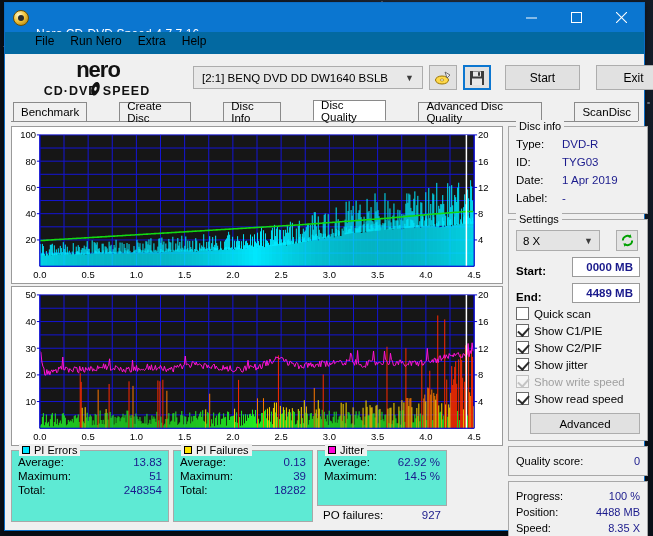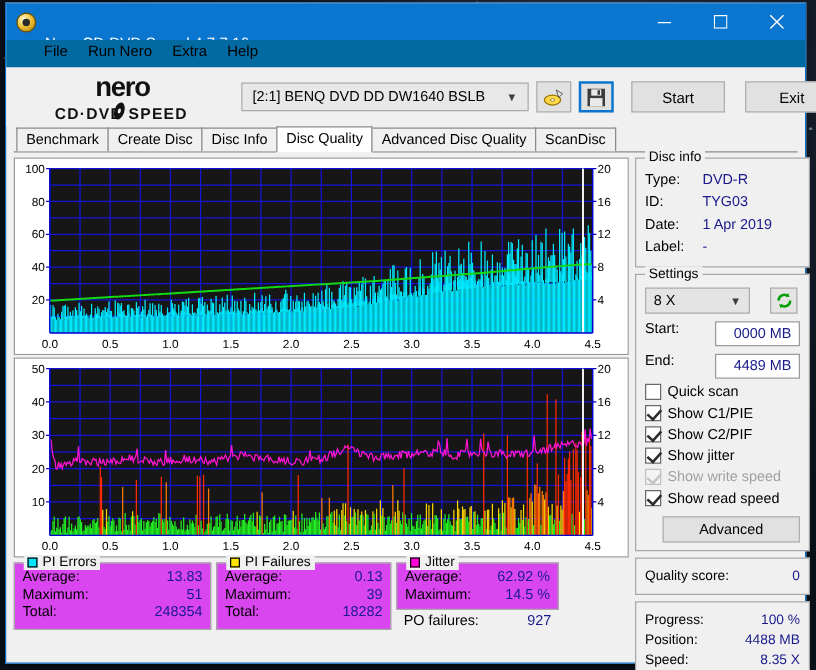--- a/index.html
+++ b/index.html
@@ -81,23 +81,24 @@
   .text-btn {
     width: 75px; height: 25px; background: #e1e1e1; border: 1px solid #adadad;
     font-size: 12px; display: flex; align-items: center; justify-content: center;
     flex: 0 0 auto;
   }
   #start-button { margin-left: 8px; text-align: right; }
   #exit-button { margin-left: 10px; }
 
   
   #tab-strip {
-    display: flex; align-items: center; height: 21px;
+    display: flex; align-items: flex-end; height: 21px;
     margin: 0 6px; border-bottom: 1px solid #8a8a8a; flex: 0 0 auto;
     padding-left: 2px;
+    gap: 33px;
   }
   .tab {
     font-size: 11.5px; height: 19px; padding: 0 7px;
     display: flex; align-items: center;
     border: 1px solid #8a8a8a; border-bottom: none;
     background: #f0f0f0; margin-right: -1px; color: #000;
   }
   .tab.active {
     background: #fff; height: 21px; position: relative; z-index: 2;
     border-bottom: 1px solid #fff; font-weight: 400;
@@ -115,22 +116,22 @@
   .chart-panel {
     background: #fff; border: 1px solid #9a9a9a; position: relative;
   }
   #chart-top { height: 158px; }
   #chart-bottom { height: 160px; margin-top: 2px; }
   .chart-svg { display: block; width: 100%; height: 100%; }
 
   
   #stats-row { display: flex; gap: 4px; margin-top: 4px; flex: 0 0 auto; }
   .groupbox {
-    border: 1px solid #a8a8a8; position: relative; background: #d946ef;
-    padding: 4px 6px 4px 6px;
+    border: 1px solid #a8a8a8; position: relative; background: #5eead4;
+    padding: 4px 6px 22px 6px;
   }
   .groupbox > .gb-title {
     position: absolute; top: -7px; left: 7px; background: #f0f0f0;
     font-size: 11px; padding: 0 3px; display: flex; align-items: center; gap: 4px;
     color: #000;
   }
   .swatch { width: 8px; height: 8px; border: 1px solid #000; display: inline-block; }
   .stat-line {
     display: flex; justify-content: space-between; font-size: 11.5px;
     line-height: 14px; color: #000;
@@ -161,21 +162,21 @@
   #speed-select {
     width: 84px; height: 21px; background: #e4e4e4; border: 1px solid #adadad;
     font-size: 11.5px; display: flex; align-items: center; padding-left: 6px;
     color: #000;
   }
   #speed-select .arrow { margin-left: auto; margin-right: 6px; font-size: 9px; color:#3c3c3c; }
   #refresh-button {
     width: 22px; height: 21px; border: 1px solid #adadad; background: #e4e4e4;
     display: flex; align-items: center; justify-content: center;
   }
-  .field-row { display: flex; align-items: flex-start; margin-top: 6px; }
+  .field-row { display: flex; align-items: flex-end; margin-top: 6px; font-weight: bold; }
   .field-row .lbl { width: 46px; font-size: 11.5px; color: #000; }
   .textbox {
     width: 68px; height: 20px; background: #fff; border: 1px solid #9a9a9a;
     font-size: 11.5px; color: #1a1a8c; display: flex; align-items: center;
     justify-content: flex-end; padding-right: 6px; margin-left: 10px;
   }
   .check-row { display: flex; align-items: center; gap: 5px; margin-top: 4px; font-size: 11.5px; color: #000; }
   .check-row.disabled { color: #a0a0a0; }
   .cb {
     width: 13px; height: 13px; border: 1px solid #6a6a6a; background: #fff;

